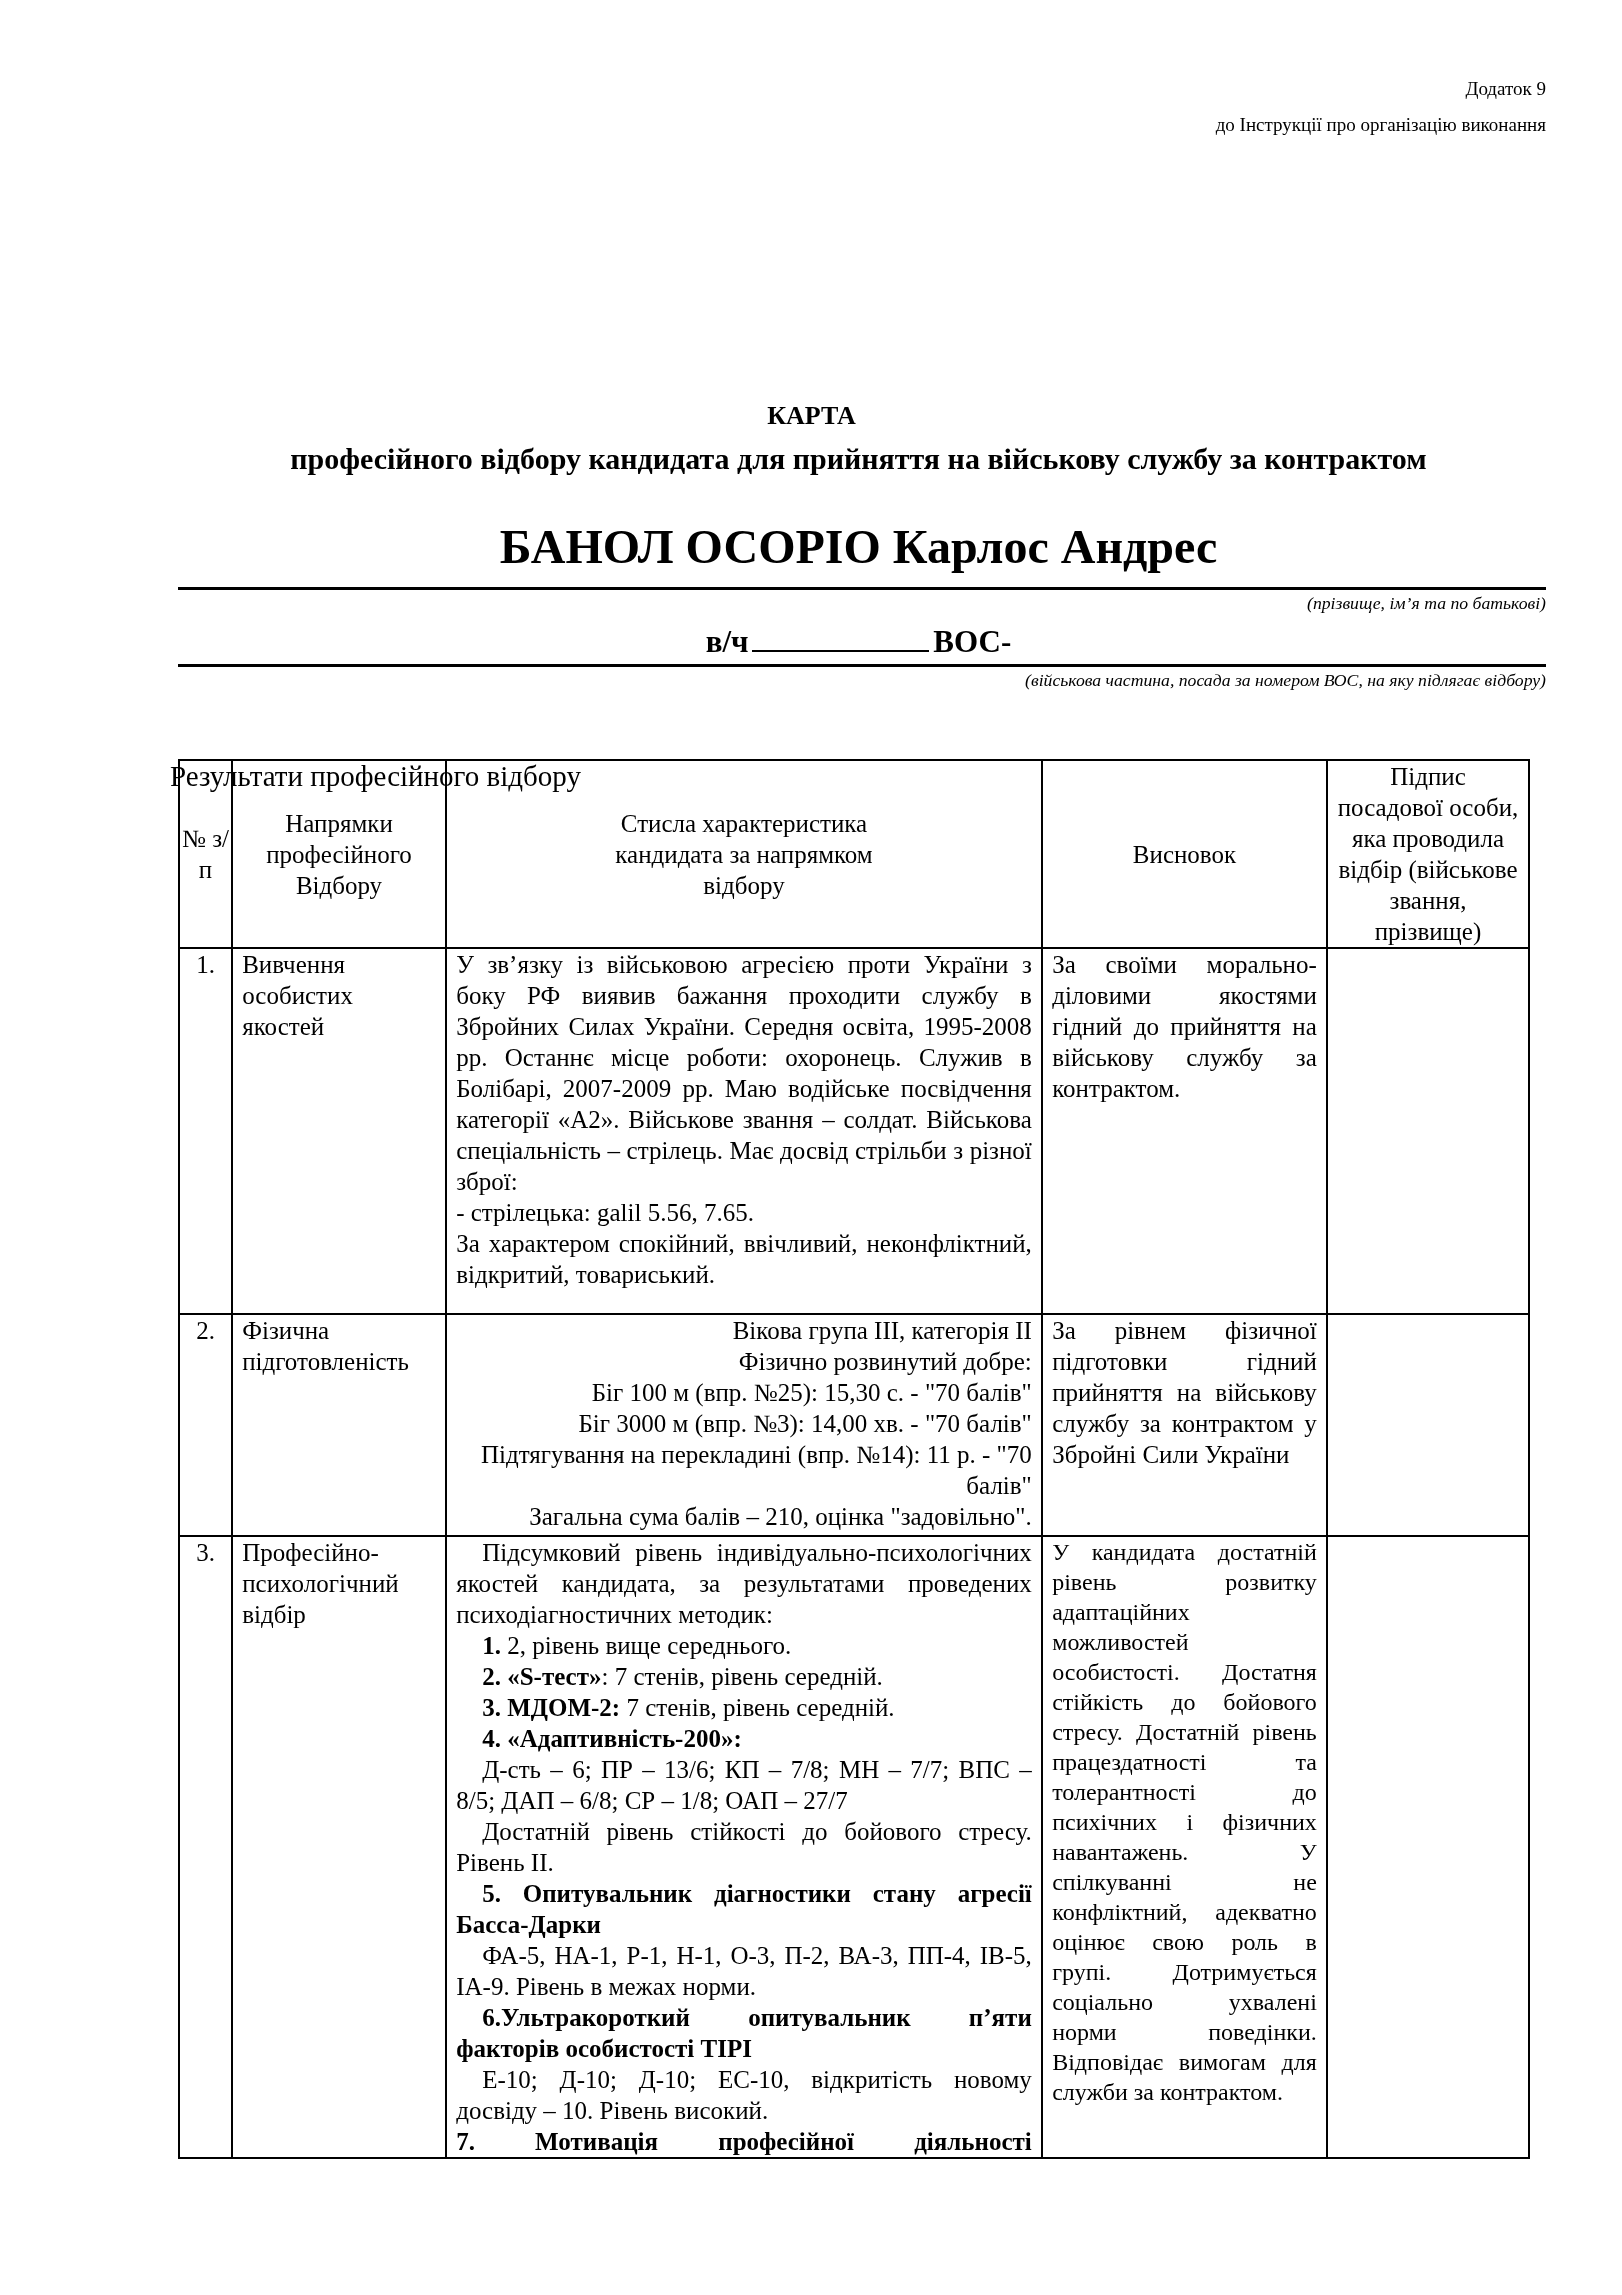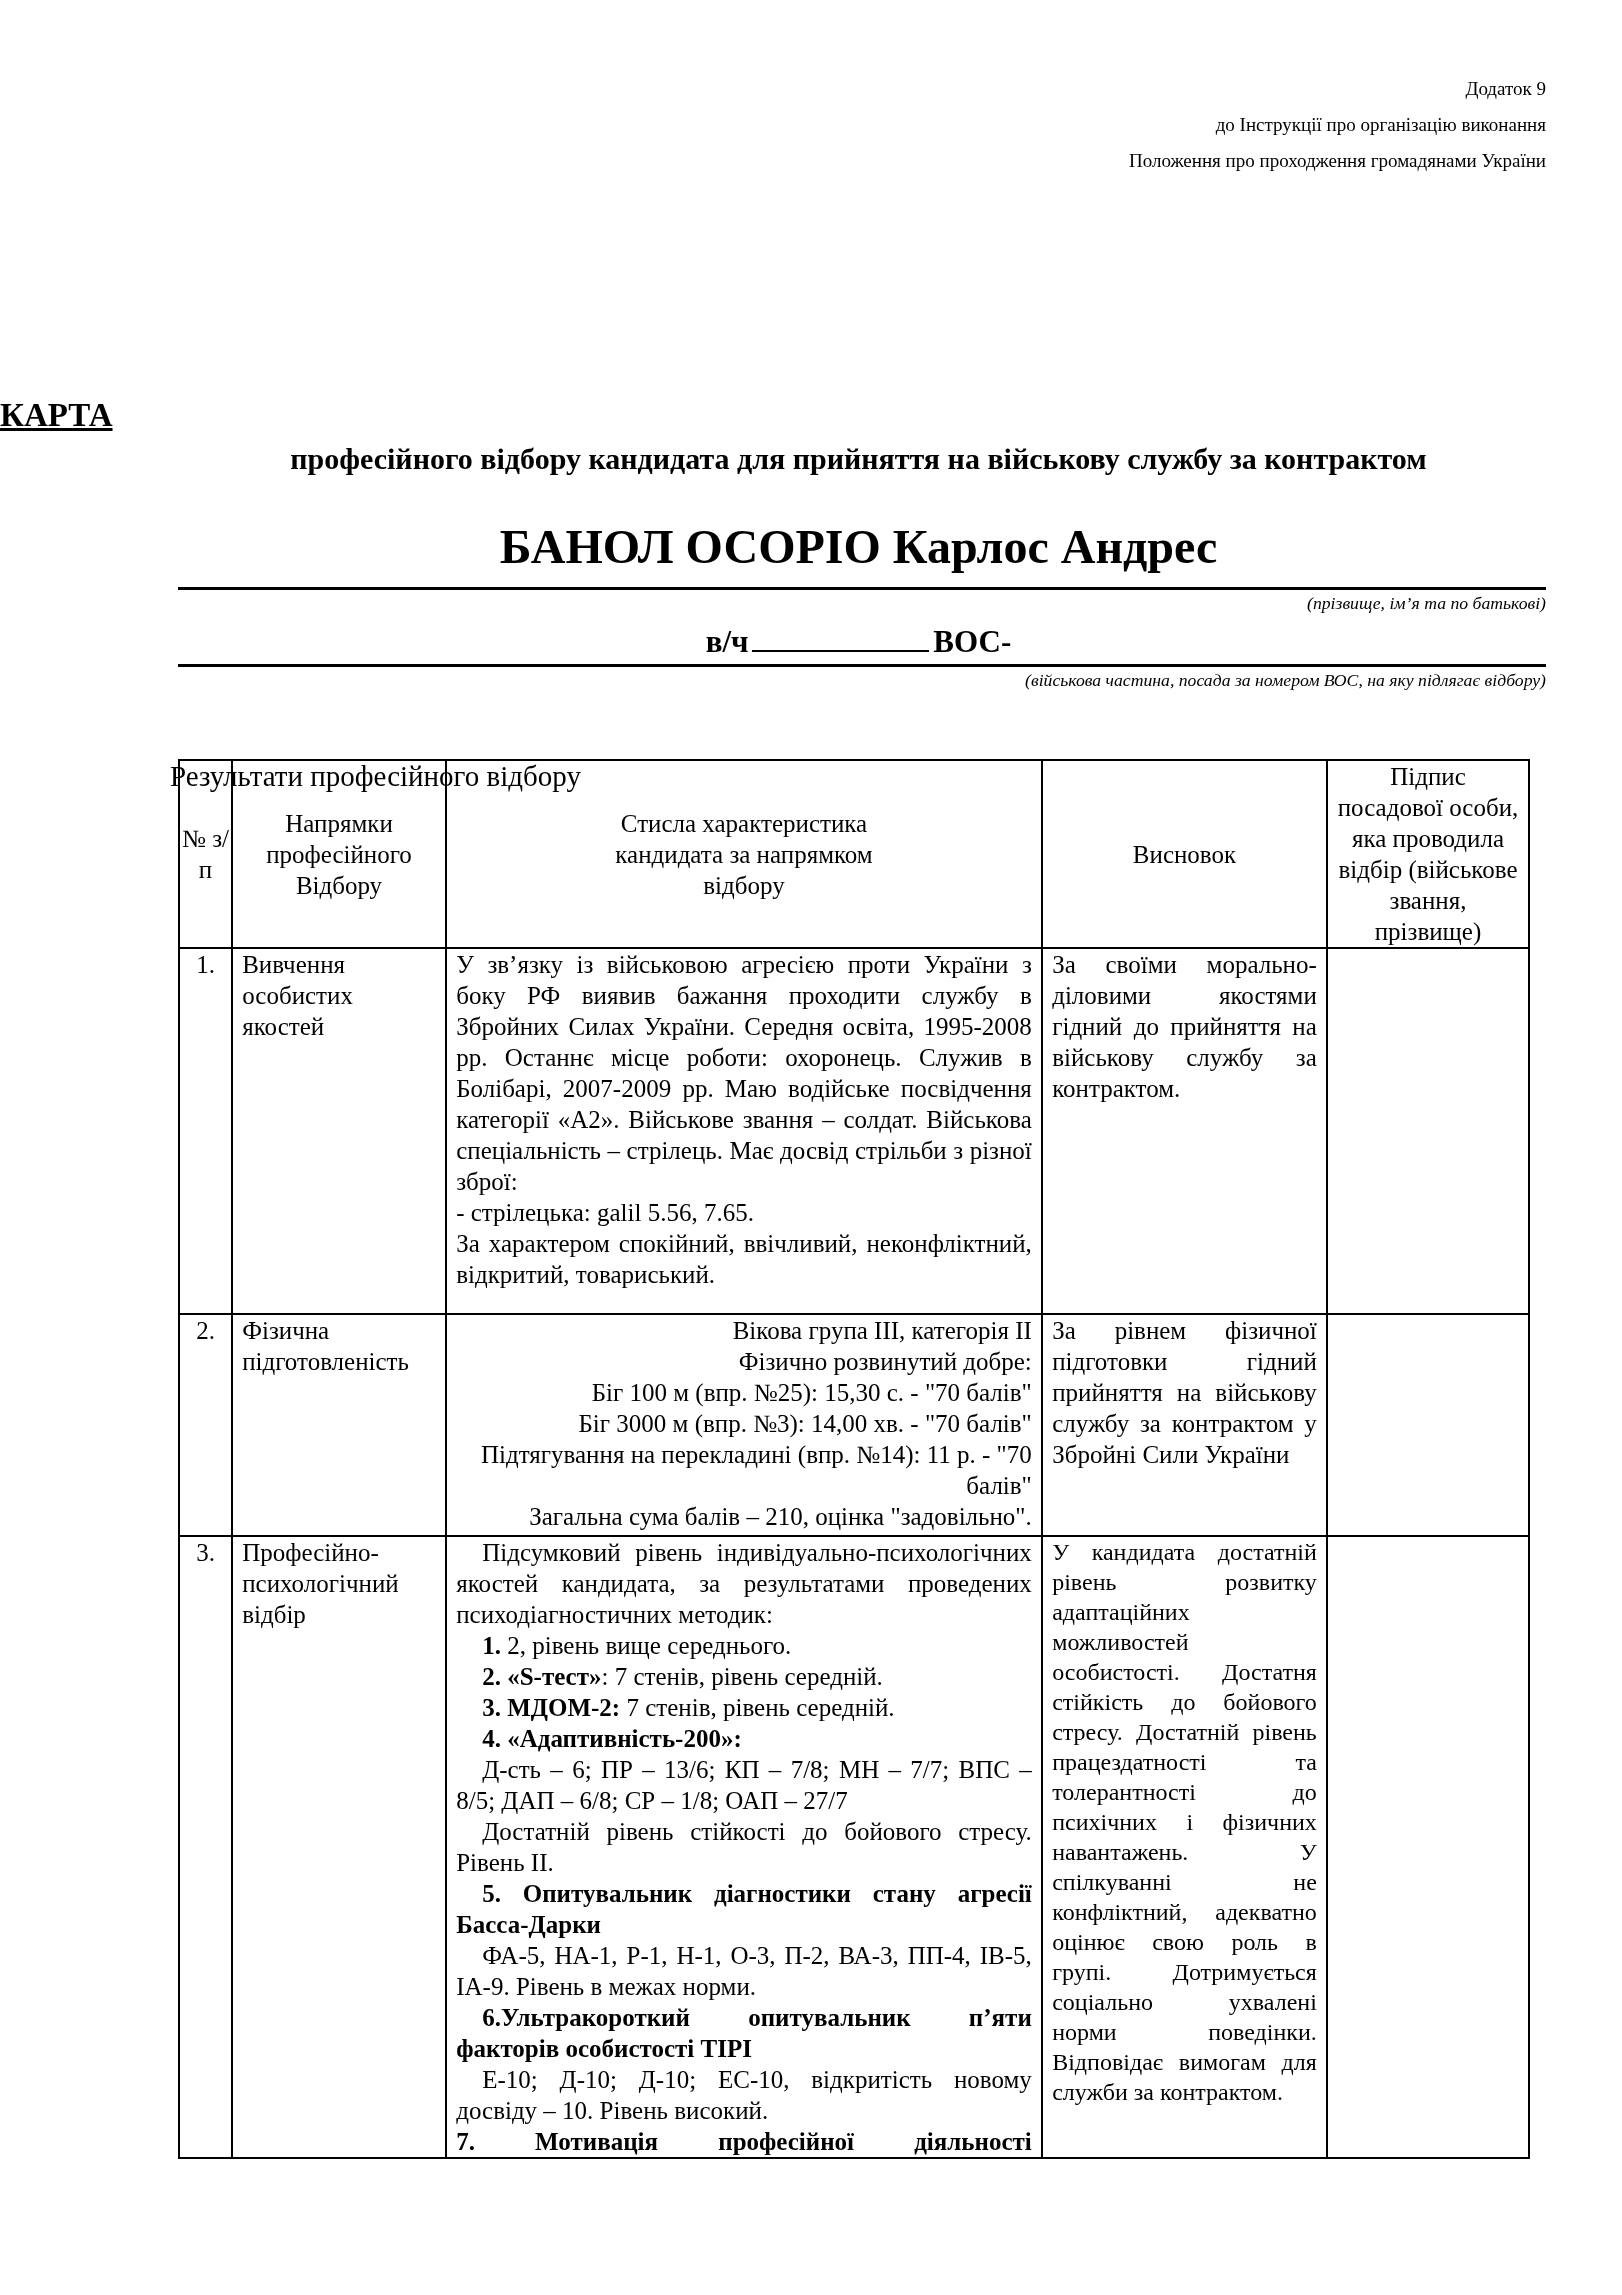--- a/index.html
+++ b/index.html
@@ -5,22 +5,22 @@
   html, body { margin: 0; padding: 0; background: #ffffff; }
   body {
     width: 1623px; height: 2295px; position: relative; overflow: hidden;
     font-family: "Liberation Serif", "DejaVu Serif", serif; color: #000;
   }
   .appendix {
     position: absolute; right: 77px; top: 71px; width: 785px;
     text-align: right; font-size: 19px; line-height: 36px;
   }
   .title {
-    position: absolute; left: 0; right: 0; top: 396px; text-align: left;
-    font-weight: bold; font-size: 33px; line-height: 39px; text-decoration: underline;
+    position: absolute; left: 0; right: 0; top: 396px; text-align: center;
+    font-weight: bold; font-size: 26px; line-height: 39px;
   }
   .subtitle {
     position: absolute; left: 171px; right: 77px; top: 440px; text-align: center;
     font-weight: bold; font-size: 30px; line-height: 37px; white-space: nowrap;
   }
   .name {
     position: absolute; left: 171px; right: 77px; top: 517px; text-align: center;
     font-weight: bold; font-size: 48px; line-height: 59px;
   }
   .rule {
@@ -70,21 +70,20 @@
   tr.r2 { height: 222px; }
   tr.r3 { height: 609px; }
   .cell-cut { overflow: hidden; }
 </style>
 </head>
 <body>
 
 <div class="appendix">
   <span class="line">Додаток 9</span>
   <span class="line">до Інструкції про організацію виконання</span>
-  <span class="line">Положення про проходження громадянами України</span>
 </div>
 
 <div class="title">КАРТА</div>
 <div class="subtitle">професійного відбору кандидата для прийняття на військову службу за контрактом</div>
 
 <div class="name">БАНОЛ ОСОРІО Карлос Андрес</div>
 <div class="rule" style="top:587px;"></div>
 <div class="caption" style="top:592px;">(прізвище, ім’я та по батькові)</div>
 
 <div class="unit-line">

